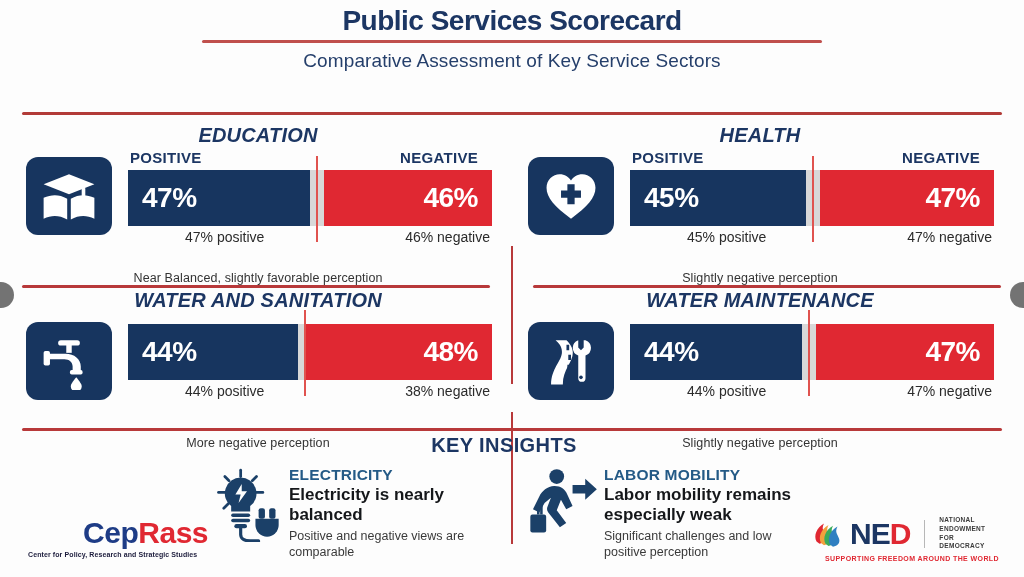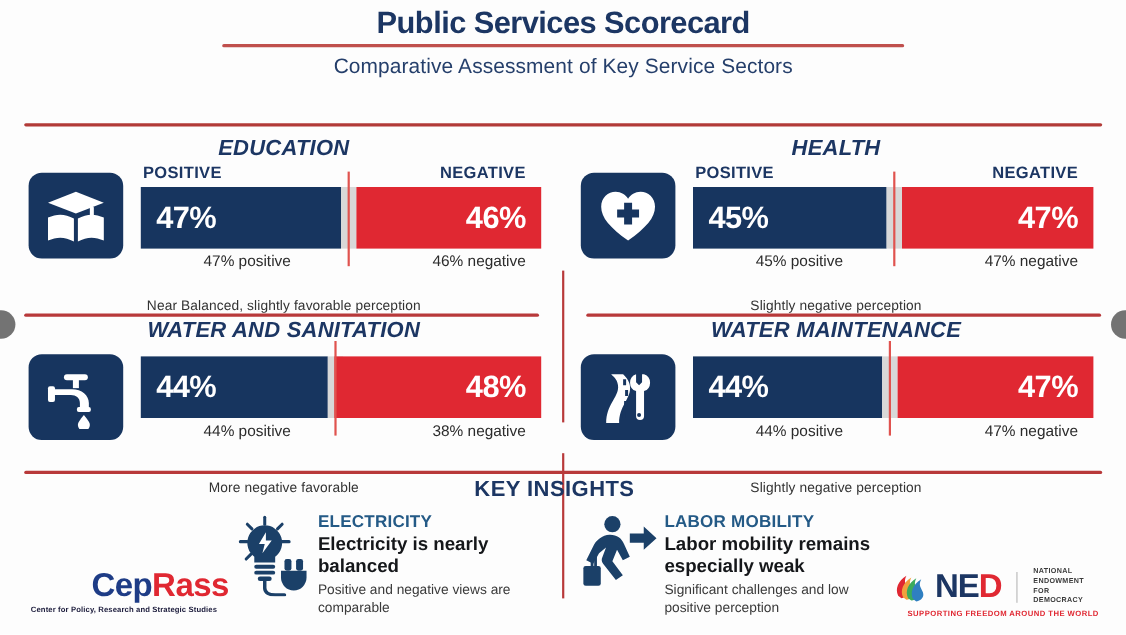--- a/index.html
+++ b/index.html
@@ -88,21 +88,21 @@
     font-size:28px;font-weight:bold;color:#ffffff;letter-spacing:-.5px;
   }
   .bar-val.pos{margin-left:14px;}
   .bar-val.neg{margin-right:14px;}
 
   .subs{position:relative;height:22px;margin-top:2px;}
   .sub{
     position:absolute;font-size:14px;color:#2b2b2b;font-weight:normal;top:1px;
   }
   .sub.pos{left:17px;margin-left:40px;}
-  .sub.neg{right:14px;}
+  .sub.neg{right:2px;}
 
   .verdict{
     text-align:center;font-size:12.5px;color:#333;margin-top:2px;
     letter-spacing:.1px;
   }
 
   
   .col-divider{position:absolute;width:2px;background:#b8393a;}
   .cd-1{left:511px;top:126px;height:138px;}
   .cd-2{left:511px;top:292px;height:132px;}
@@ -274,21 +274,21 @@
               <span class="bar-val neg">48%</span>
             </div>
             <div class="bar-divider" style="left:176px"></div>
           </div>
           <div class="subs">
             <span class="sub pos">44% positive</span>
             <span class="sub neg">38% negative</span>
           </div>
         </div>
       </div>
-      <div class="verdict">More negative favorable</div>
+      <div class="verdict">More negative perception</div>
     </div>
 
     <div class="panel p-roa">
       <div class="panel-title">WATER MAINTENANCE</div>
       <div class="panel-body">
         <div class="sector-icon">
           <svg viewBox="0 0 64 64" aria-hidden="true">
             <path d="M10 58 C10 40 22 32 22 22 C22 15 18 12 15 9 h12 c4 4 7 8 7 14 c0 11-11 18-11 35 z"></path>
             <path d="M27 14 h3 v6 h-3 z M29 25 h3 v6 h-3 z M28 36 h3 v6 h-3 z M26 47 h3 v6 h-3 z" fill="#17355f"></path>
             <path d="M46 9 v8 l-3 3 l-3-3 V9 a9 9 0 0 0 0 17 v25 a4 4 0 0 0 8 0 V26 a9 9 0 0 0 0-17 z"></path>

